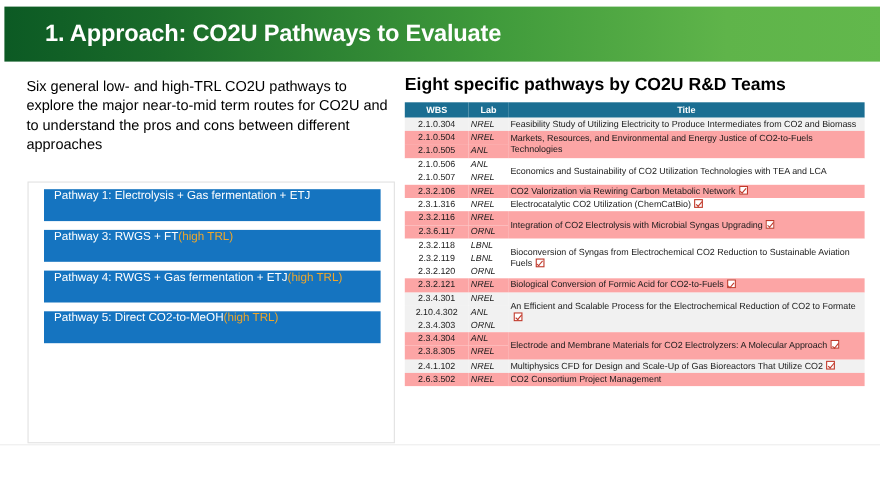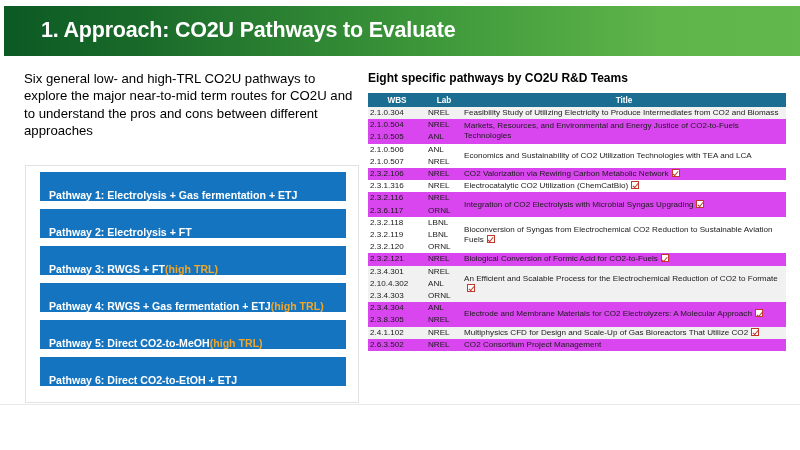--- a/index.html
+++ b/index.html
@@ -38,32 +38,32 @@
     box-sizing:border-box;
   }
   .pathway-list{
     position:absolute;left:14px;top:6px;width:306px;
   }
   .pathway-box{
     background:#1574c0;
     color:#ffffff;
     height:29px;
     margin-bottom:8px;
-    display:flex;align-items:flex-end;
+    display:flex;align-items:flex-start;
     padding-left:9px;
     font-size:10.6px;
-    font-weight:bold;
+    font-weight:normal;
     box-sizing:border-box;
     white-space:nowrap;
   }
   .trl{color:#f0a72a;}
   
   .right-col{position:absolute;left:368px;top:70px;width:418px;}
   .right-lead{
-    font-size:12px;font-weight:bold;color:#000000;margin:0 0 7px 0;
+    font-size:16px;font-weight:bold;color:#000000;margin:0 0 7px 0;
     line-height:16px;
   }
   table.wbs-table{
     border-collapse:collapse;
     width:418px;
     table-layout:fixed;
     font-size:8.1px;
     color:#1a1a1a;
   }
   table.wbs-table th{
@@ -79,24 +79,24 @@
   }
   th.col-wbs{width:58px;}
   th.col-lab{width:36px;}
   th.col-title{width:324px;}
   table.wbs-table td{
     padding:1px 2px;
     vertical-align:middle;
     line-height:10.2px;
     border:none;
   }
-  td.c-wbs{text-align:left;padding-left:5px;white-space:nowrap;margin-left:45px;}
-  td.c-lab{text-align:left;padding-left:4px;white-space:nowrap;}
+  td.c-wbs{text-align:center;padding-left:5px;white-space:nowrap;margin-left:45px;}
+  td.c-lab{text-align:left;padding-left:4px;white-space:nowrap;font-style:italic;}
   td.c-title{text-align:left;padding-left:4px;padding-right:2px;}
-  tr.band-blue td{background:#d946ef;}
+  tr.band-blue td{background:#fca5a5;}
   tr.band-gray td{background:#f1f1f1;}
   tr.band-white td{background:#ffffff;}
   .chk{
     display:inline-block;
     width:8px;height:8px;
     border:1.3px solid #c0392b;
     background:#ffffff;
     position:relative;
     vertical-align:-1px;
     margin-left:3px;
@@ -129,36 +129,30 @@
 <div class="left-col">
   <div class="left-lead">Six general low- and high-TRL CO2U pathways to explore the major near-to-mid term routes for CO2U and to understand the pros and cons between different approaches</div>
 </div>
 
 <div class="pathway-panel">
   <div class="pathway-list" id="pathway-list">
       <div class="pathway-box">
         <span>Pathway 1: Electrolysis + Gas fermentation + ETJ</span>
       </div>
       <div class="pathway-box">
-        <span>Pathway 2: Electrolysis + FT</span>
-      </div>
-      <div class="pathway-box">
         <span>Pathway 3: RWGS + FT </span>
         <span class="trl">(high TRL)</span>
       </div>
       <div class="pathway-box">
         <span>Pathway 4: RWGS + Gas fermentation + ETJ </span>
         <span class="trl">(high TRL)</span>
       </div>
       <div class="pathway-box">
         <span>Pathway 5: Direct CO2-to-MeOH </span>
         <span class="trl">(high TRL)</span>
-      </div>
-      <div class="pathway-box">
-        <span>Pathway 6: Direct CO2-to-EtOH + ETJ</span>
       </div>
     </div>
 </div>
 
 <div class="right-col">
   <div class="right-lead">Eight specific pathways by CO2U R&amp;D Teams</div>
   <table class="wbs-table">
     <thead>
       <tr>
         <th class="col-wbs">WBS</th>

